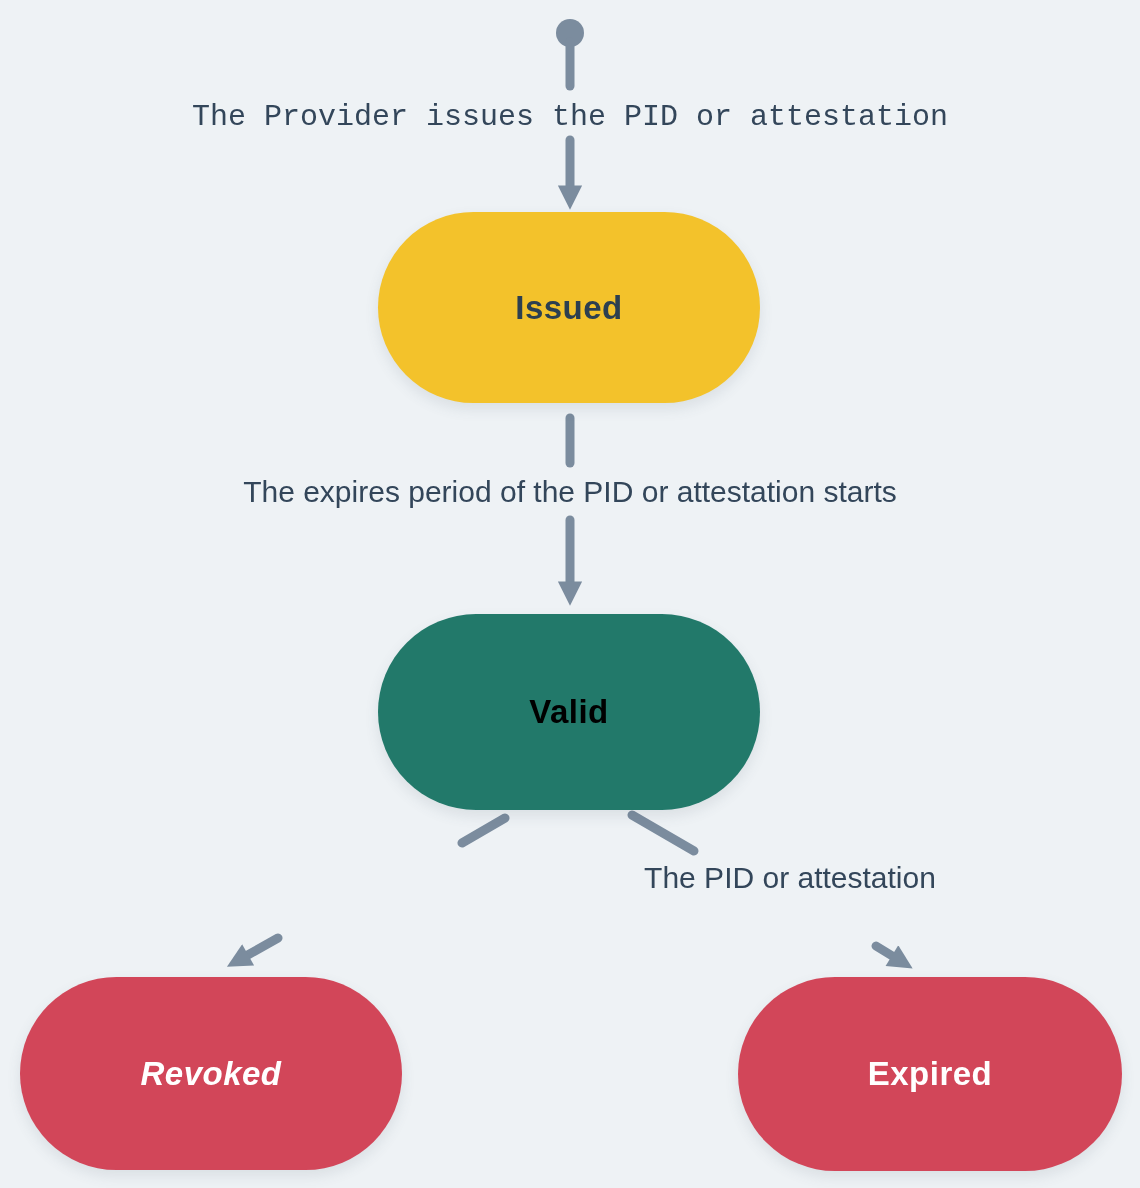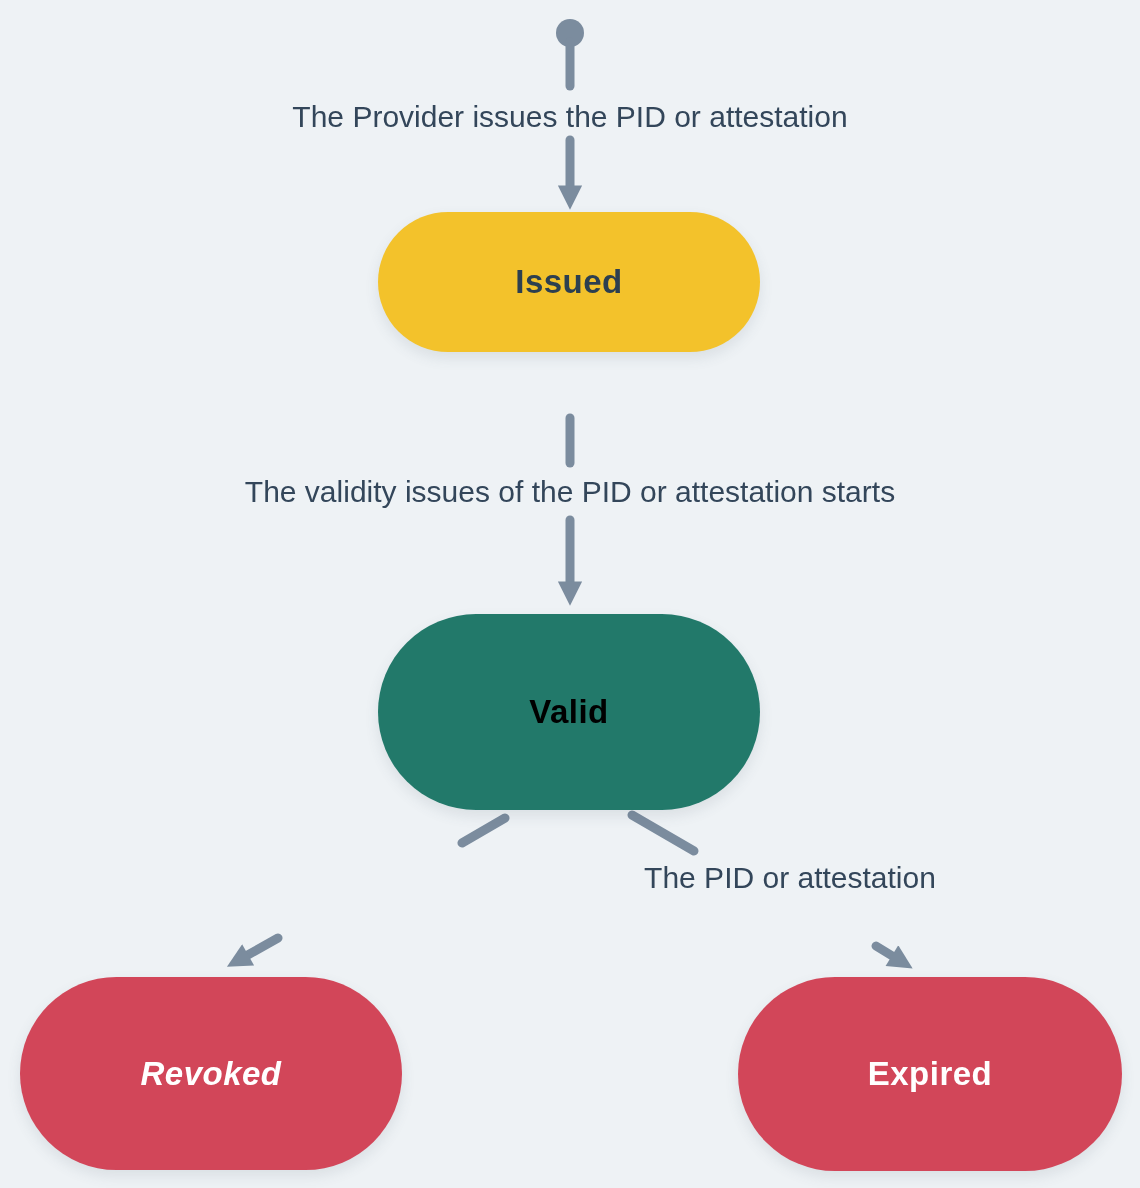--- a/index.html
+++ b/index.html
@@ -26,26 +26,26 @@
     position: absolute;
     border-radius: 999px;
     display: flex;
     align-items: center;
     justify-content: center;
     font-size: 33px;
     font-weight: 700;
     letter-spacing: 0.5px;
     box-shadow: 0 6px 14px rgba(70, 90, 110, 0.12);
   }
-  .node-issued  { left: 378px; top: 212px; width: 382px; height: 140px; }
+  .node-issued  { left: 378px; top: 212px; width: 382px; height: 191px; }
   .node-valid   { left: 378px; top: 614px; width: 382px; height: 196px; }
   .node-revoked { left:  20px; top: 977px; width: 382px; height: 193px; }
   .node-expired { left: 738px; top: 977px; width: 384px; height: 194px; }
 
-  .label-issue    { left: 0px;   top: 93px;  width: 1140px; }
+  .label-issue    { left: 0px;   top: 93px;  width: 1140px; font-family: Liberation Mono, monospace; }
   .label-validity { left: 0px;   top: 468px; width: 1140px; }
   .label-revoke   { left: 160px; top: 846px; width: 412px; }
   .label-expire   { left: 584px; top: 854px; width: 412px; }
 </style>
 </head>
 <body style="background: rgb(238, 242, 245);">
 
 <div class="stage">
 
   <svg class="edges" viewBox="0 0 1140 1188" xmlns="http://www.w3.org/2000/svg" aria-hidden="true">
@@ -68,21 +68,21 @@
 
     <line class="edge-stroke" x1="278" y1="938" x2="246" y2="956" stroke="#7B8C9E" stroke-width="9" stroke-linecap="round" marker-end="url(#arrowhead)"></line>
 
     <line class="edge-stroke" x1="632" y1="815" x2="694" y2="851" stroke="#7B8C9E" stroke-width="9" stroke-linecap="round"></line>
 
     <line class="edge-stroke" x1="876" y1="946" x2="894" y2="957" stroke="#7B8C9E" stroke-width="9" stroke-linecap="round" marker-end="url(#arrowhead)"></line>
   </svg>
 
   <div class="edge-label label-issue" style="color: rgb(51, 70, 90);">The Provider issues the PID or attestation</div>
 
-  <div class="edge-label label-validity" style="color: rgb(51, 70, 90);">The validity issues of the PID or attestation starts</div>
+  <div class="edge-label label-validity" style="color: rgb(51, 70, 90);">The expires period of the PID or attestation starts</div>
 
 
   <div class="edge-label label-expire" style="color: rgb(51, 70, 90);">
     <span>The PID or attestation</span>
   </div>
 
   <div class="node node-issued" style="background: rgb(243, 194, 43); color: rgb(44, 63, 80);">
     <span>Issued</span>
   </div>
 

